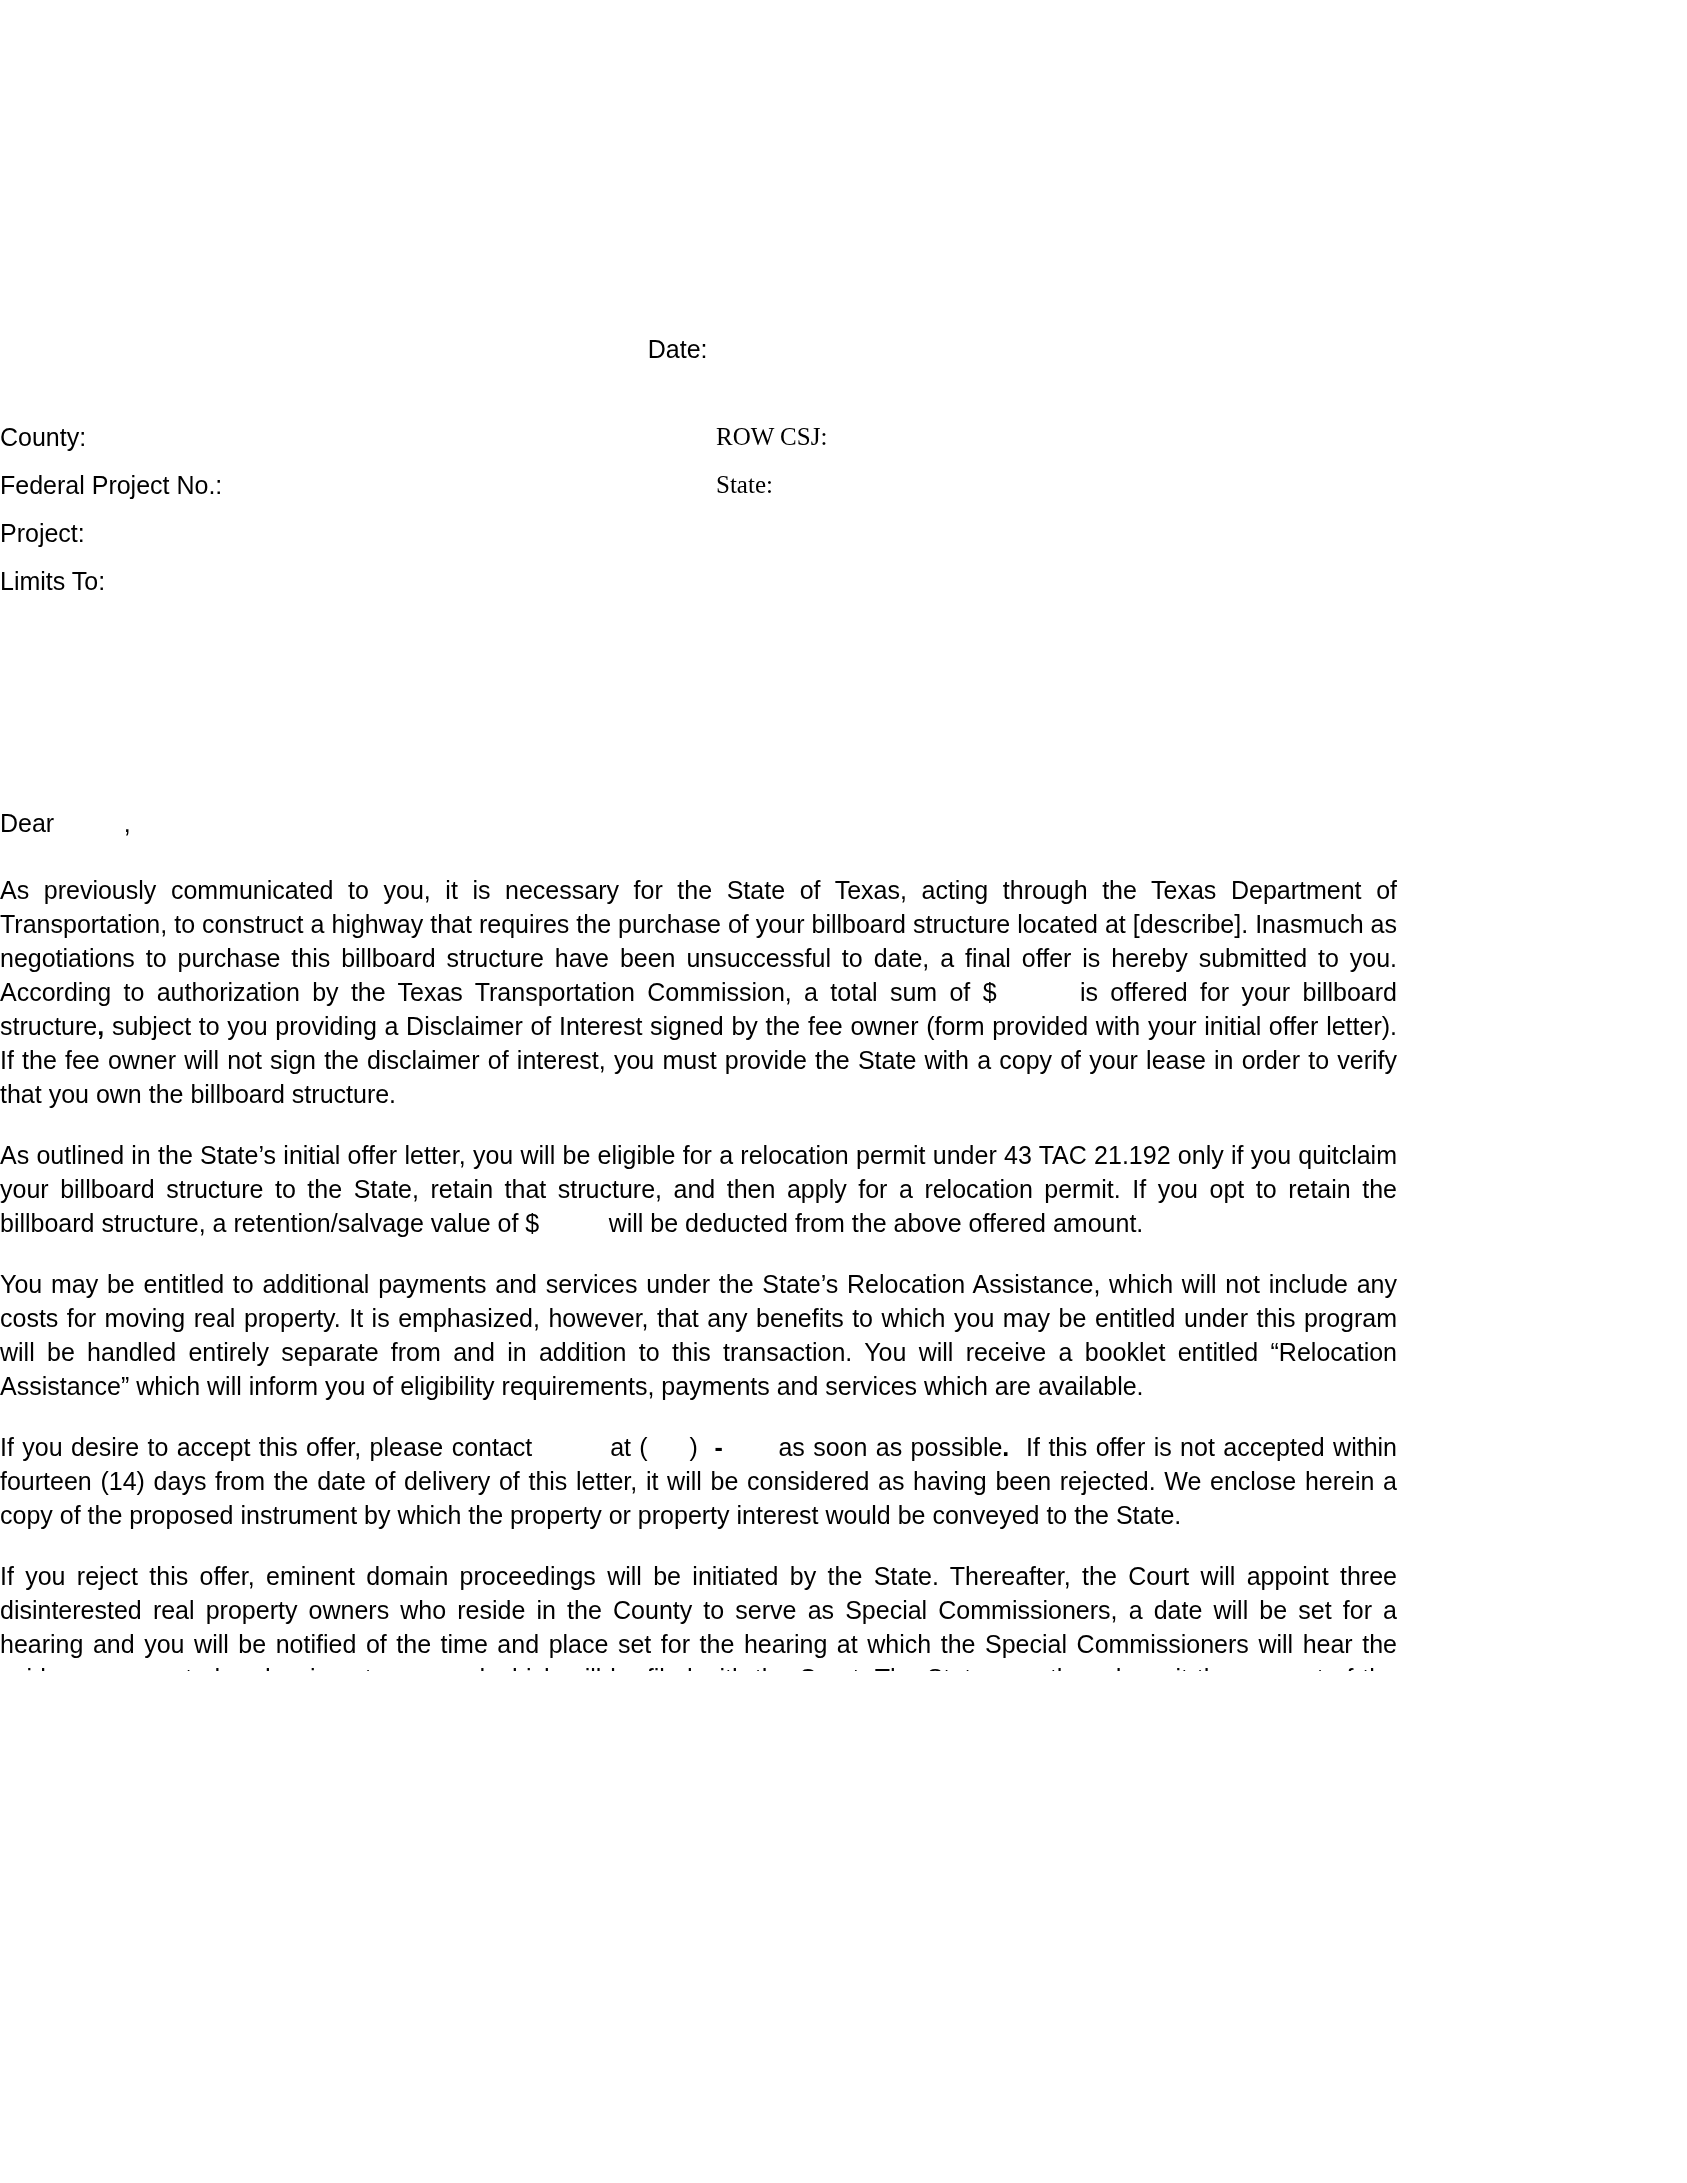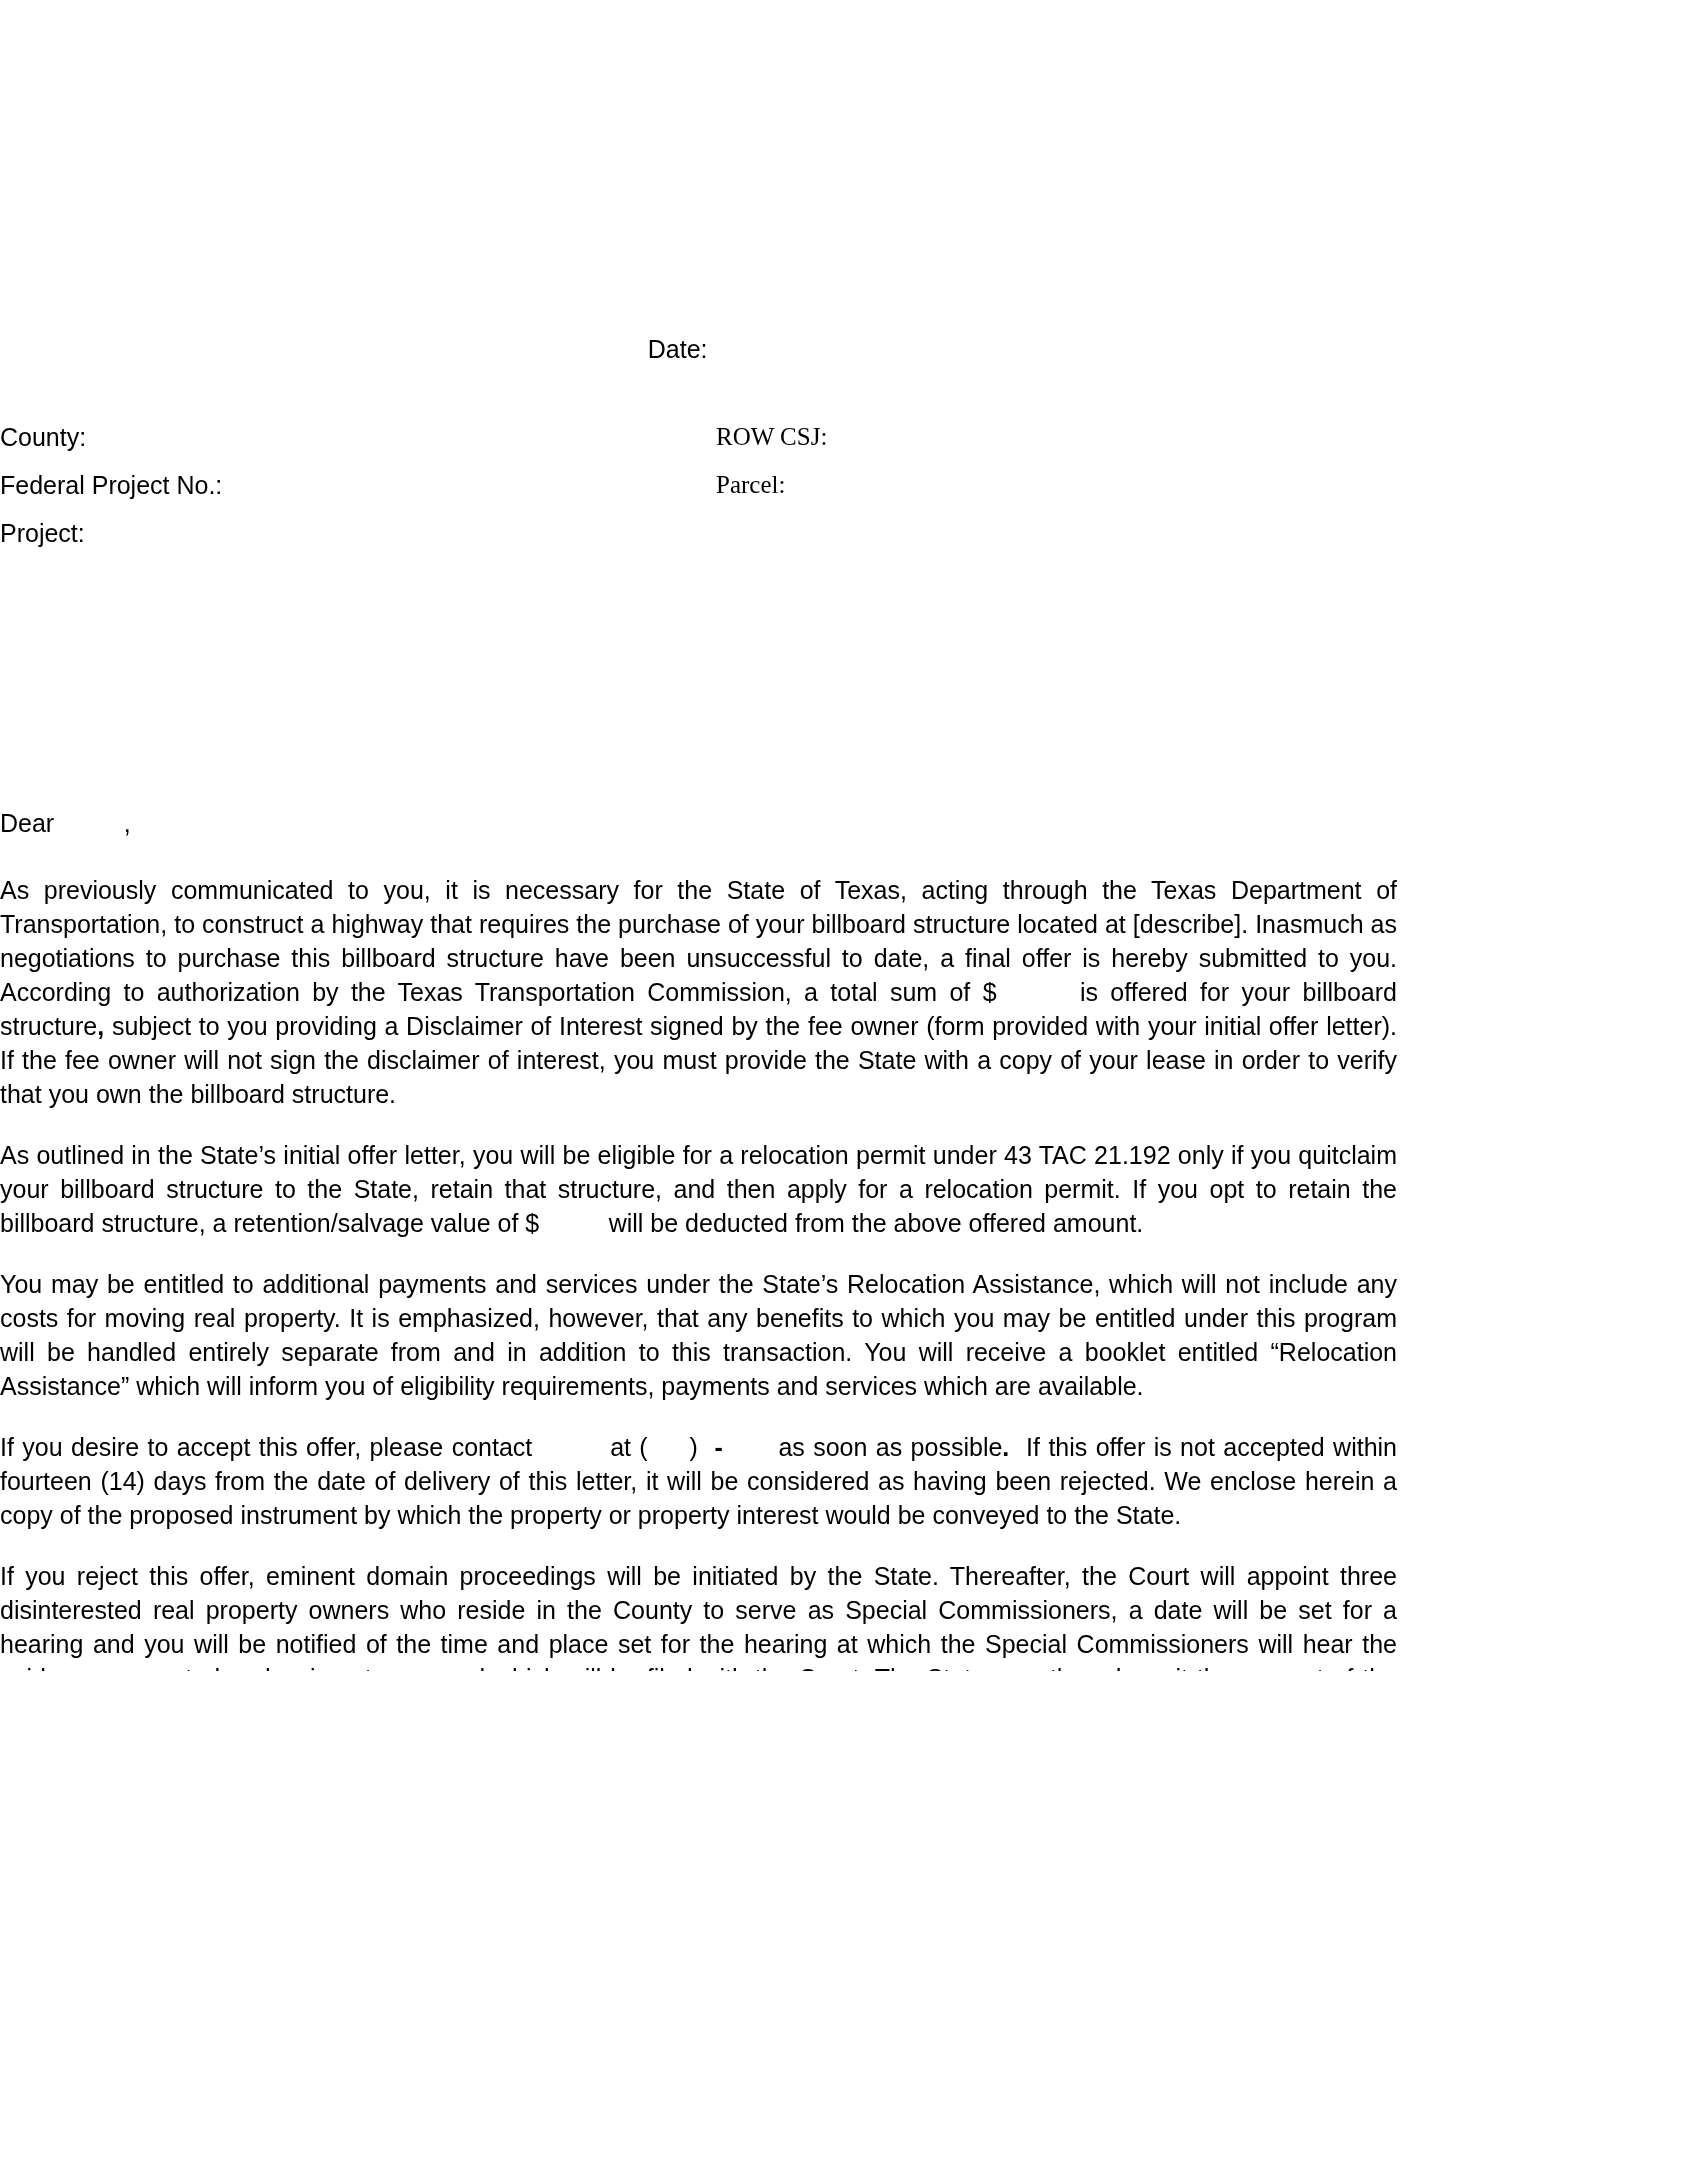--- a/index.html
+++ b/index.html
@@ -118,29 +118,33 @@
 
   <div class="header-block">
 
     <div class="field-row">
       <span class="field-left">County:</span>
       <span class="field-right">ROW CSJ:</span>
     </div>
 
     <div class="field-row">
       <span class="field-left">Federal Project No.:</span>
-      <span class="field-right">Parcel:</span>
+      <span class="field-right">State:</span>
     </div>
 
     <div class="field-row">
       <span class="field-left">Project:</span>
       <span class="field-right"></span>
     </div>
 
 
+    <div class="field-row">
+      <span class="field-left">Limits To:</span>
+      <span class="field-right"></span>
+    </div>
 
   </div>
 
   <div class="salutation">Dear          ,</div>
 
   <div class="body-block">
 
     <p class="para"><span>As previously communicated to you, it is necessary for the State of Texas, acting through the Texas Department of Transportation, to construct a highway that requires the purchase of your billboard structure located at [describe]. Inasmuch as negotiations to purchase this billboard structure have been unsuccessful to date, a final offer is hereby submitted to you. According to authorization by the Texas Transportation Commission, a total sum of $</span><span class="blank">            </span><span>is offered for your billboard structure</span><span class="bold-punct">,</span><span> subject to you providing a </span><span class="ital">Disclaimer of Interest s</span><span>igned by the fee owner (form provided with your initial offer letter). If the fee owner will not sign the disclaimer of interest, you must provide the State with a copy of your lease in order to verify that you own the billboard structure.</span></p>
 
     <p class="para"><span>As outlined in the State’s initial offer letter, you will be eligible for a relocation permit under 43 TAC 21.192 only if you quitclaim your billboard structure to the State, retain that structure, and then apply for a relocation permit. If you opt to retain the billboard structure, a retention/salvage value of $</span><span class="blank">          </span><span>will be deducted from the above offered amount.</span></p>

